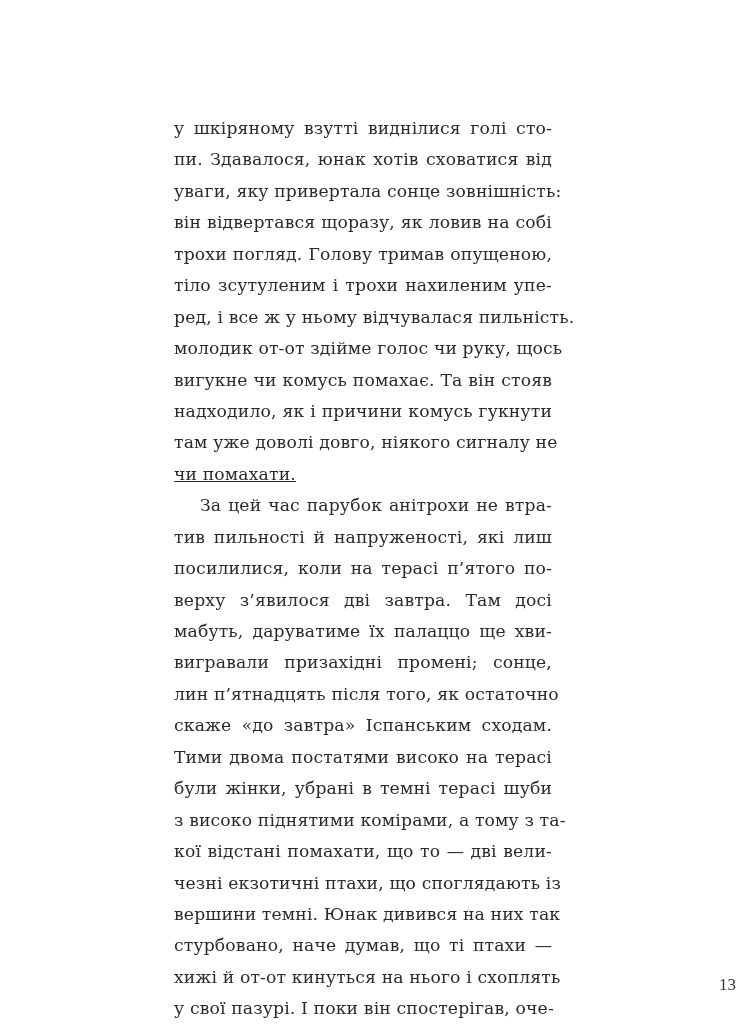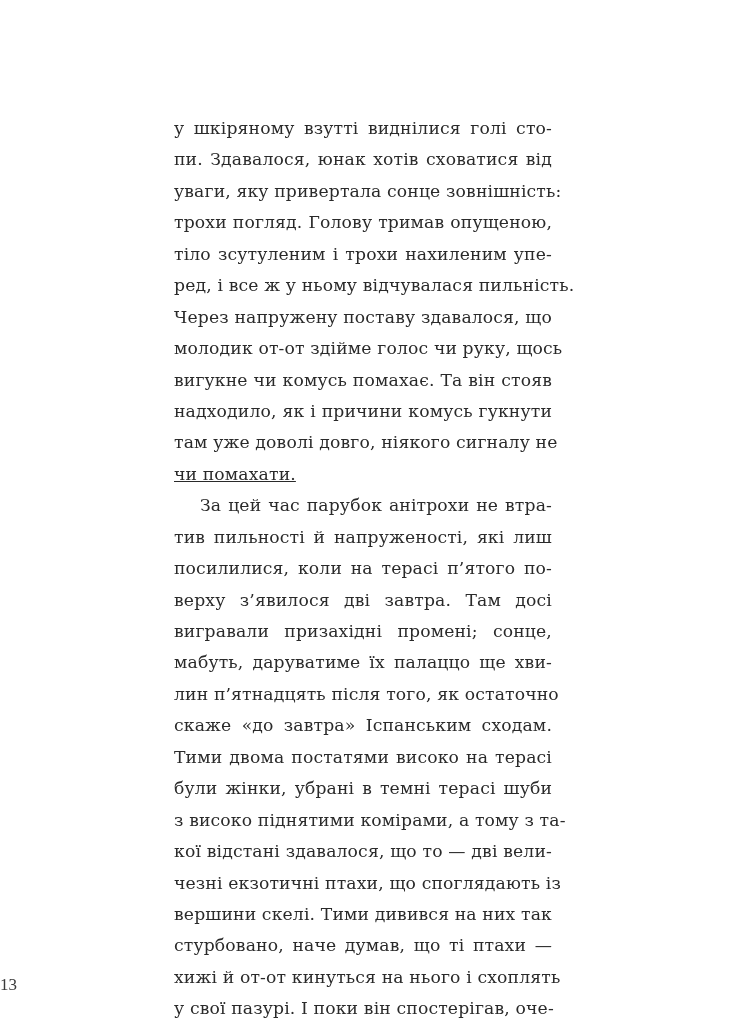--- a/index.html
+++ b/index.html
@@ -45,62 +45,62 @@
     text-decoration: underline;
   }
   .line.indent {
     padding-left: 26px;
   }
   .page-number {
     position: absolute;
     left: 0;
     width: 736px;
     top: 944px;
-    text-align: left;
+    text-align: right;
     font-family: "Liberation Serif", "DejaVu Serif", serif;
     font-size: 17px;
     color: #3a3a3a;
   }
 </style>
 </head>
 <body>
 
 <div class="page">
   <div class="text-block">
 
     <div>
       <span class="line">у шкіряному взутті виднілися голі сто-</span>
       <span class="line">пи. Здавалося, юнак хотів сховатися від</span>
       <span class="line">уваги, яку привертала сонце зовнішність:</span>
+      <span class="line">він відвертався щоразу, як ловив на собі</span>
       <span class="line">трохи погляд. Голову тримав опущеною,</span>
       <span class="line">тіло зсутуленим і трохи нахиленим упе-</span>
       <span class="line">ред, і все ж у ньому відчувалася пильність.</span>
-      <span class="line">Через напружену поставу здавалося, що</span>
       <span class="line">молодик от-от здійме голос чи руку, щось</span>
       <span class="line">вигукне чи комусь помахає. Та він стояв</span>
       <span class="line">надходило, як і причини комусь гукнути</span>
       <span class="line">там уже доволі довго, ніякого сигналу не</span>
       <span class="line last">чи помахати.</span>
     </div>
 
     <div>
       <span class="line indent">За цей час парубок анітрохи не втра-</span>
       <span class="line">тив пильності й напруженості, які лиш</span>
       <span class="line">посилилися, коли на терасі п’ятого по-</span>
       <span class="line">верху з’явилося дві завтра. Там досі</span>
+      <span class="line">мабуть, даруватиме їх палаццо ще хви-</span>
       <span class="line">вигравали призахідні промені; сонце,</span>
-      <span class="line">мабуть, даруватиме їх палаццо ще хви-</span>
       <span class="line">лин п’ятнадцять після того, як остаточно</span>
       <span class="line">скаже «до завтра» Іспанським сходам.</span>
       <span class="line">Тими двома постатями високо на терасі</span>
       <span class="line">були жінки, убрані в темні терасі шуби</span>
       <span class="line">з високо піднятими комірами, а тому з та-</span>
-      <span class="line">кої відстані здавалося, що то — дві вели-</span>
+      <span class="line">кої відстані помахати, що то — дві вели-</span>
       <span class="line">чезні екзотичні птахи, що споглядають із</span>
-      <span class="line">вершини скелі. Тими дивився на них так</span>
+      <span class="line">вершини темні. Юнак дивився на них так</span>
       <span class="line">стурбовано, наче думав, що ті птахи —</span>
       <span class="line">хижі й от-от кинуться на нього і схоплять</span>
       <span class="line">у свої пазурі. І поки він спостерігав, оче-</span>
 
     </div>
   </div>
 
   <div class="page-number">13</div>
 </div>
 

